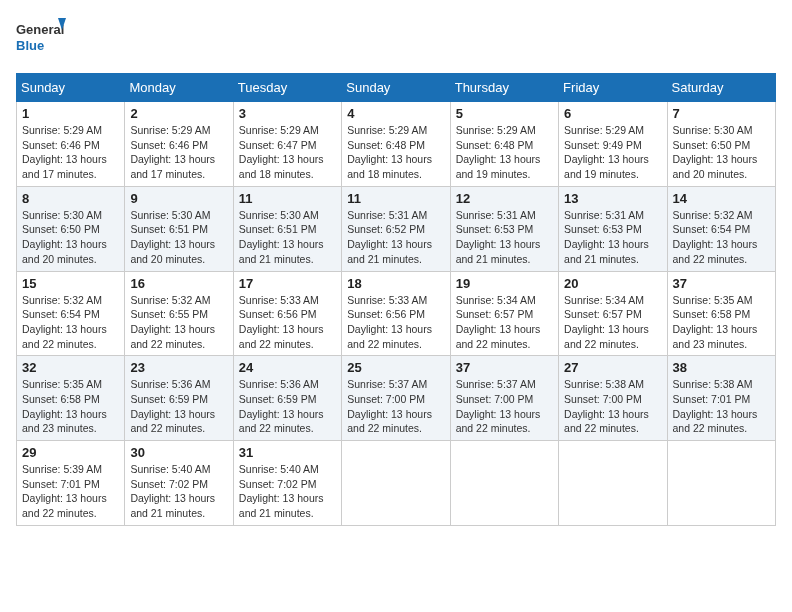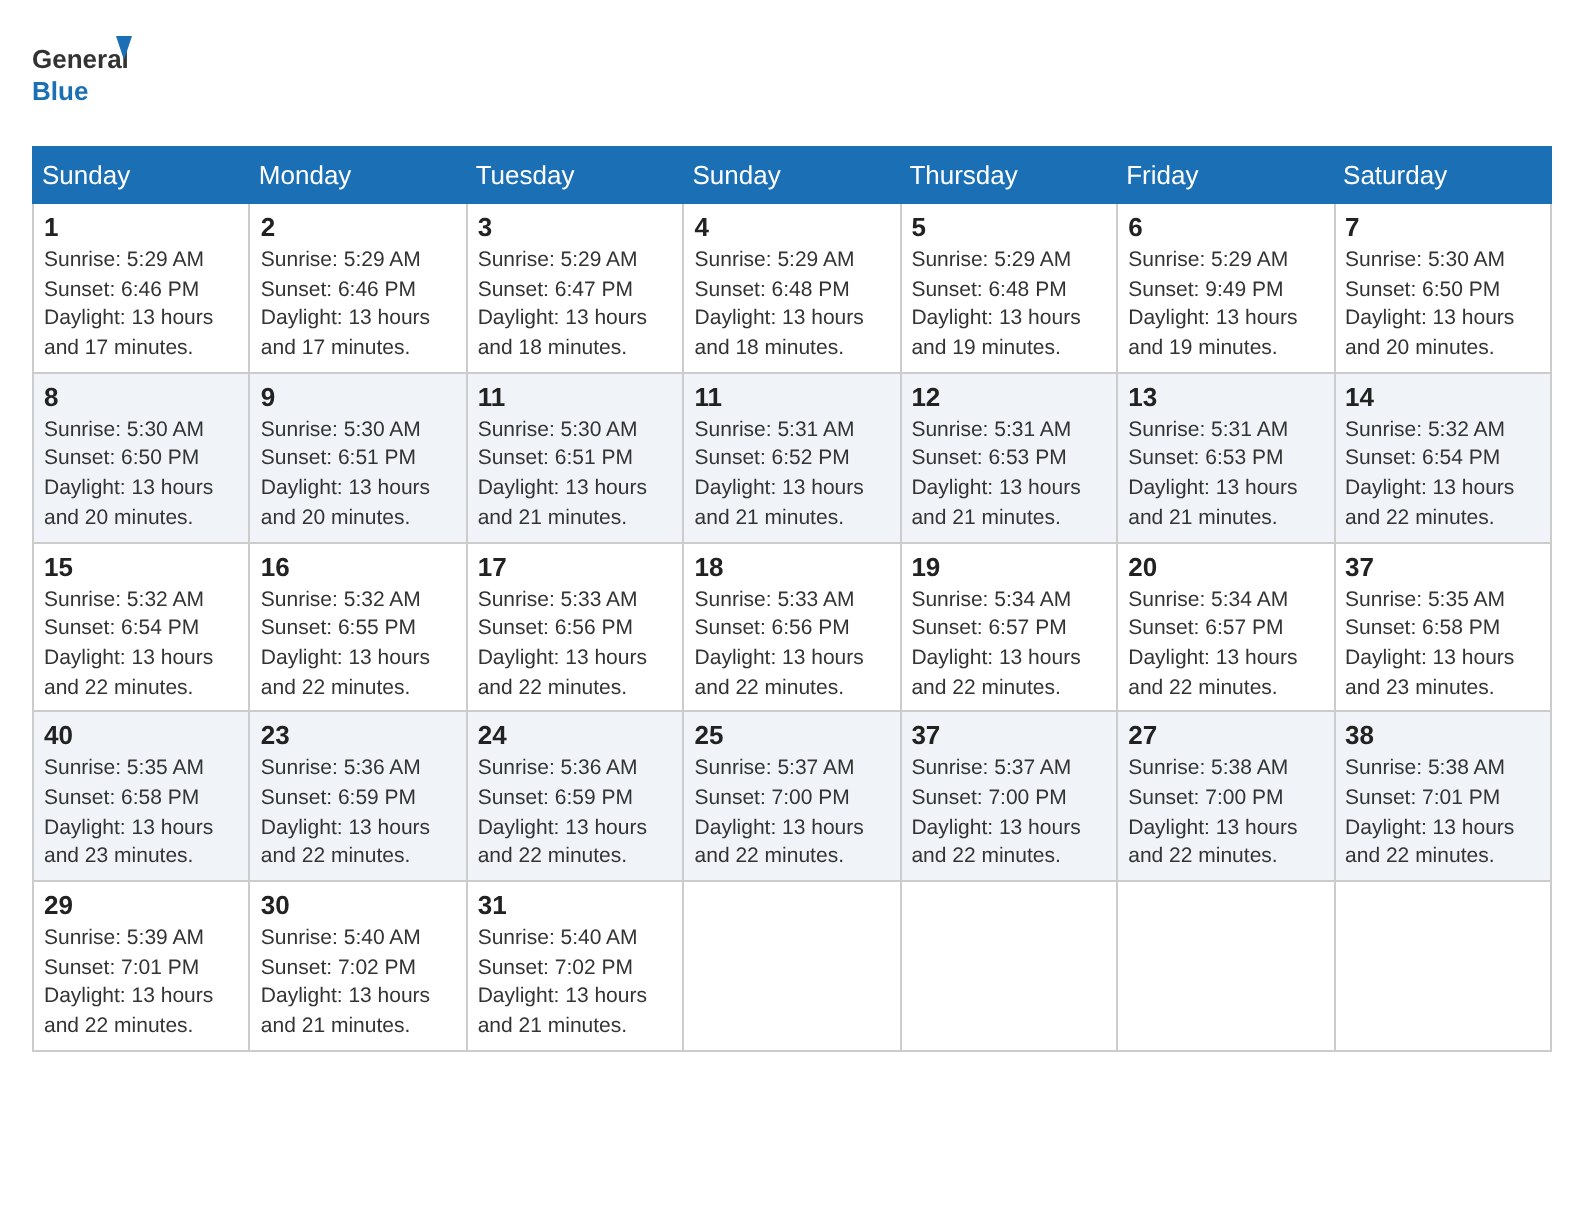--- a/index.html
+++ b/index.html
@@ -296,21 +296,21 @@
           <div class="day-info">
             <div>Sunrise: 5:35 AM</div>
             <div>Sunset: 6:58 PM</div>
             <div>Daylight: 13 hours</div>
             <div>and 23 minutes.</div>
           </div>
         </td>
       </tr>
       <tr>
         <td>
-          <span class="day-num">40</span>
+          <span class="day-num">32</span>
           <div class="day-info">
             <div>Sunrise: 5:35 AM</div>
             <div>Sunset: 6:58 PM</div>
             <div>Daylight: 13 hours</div>
             <div>and 23 minutes.</div>
           </div>
         </td>
         <td>
           <span class="day-num">23</span>
           <div class="day-info">

